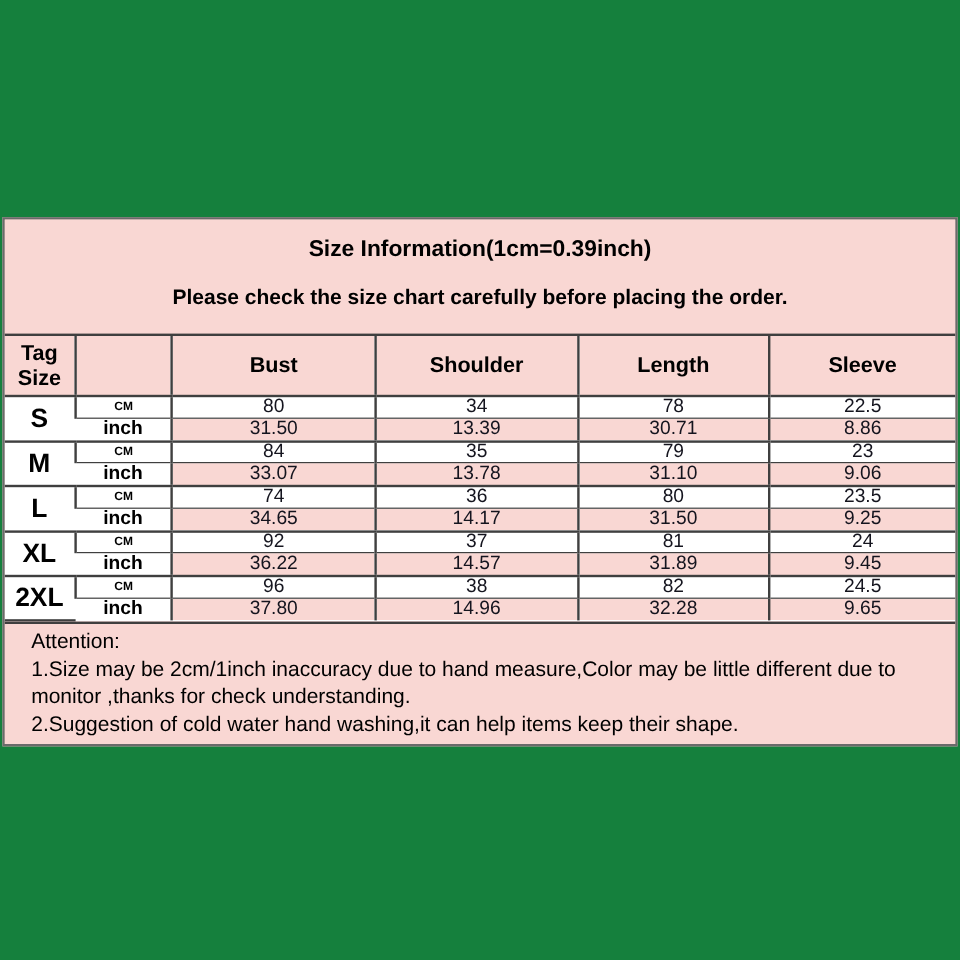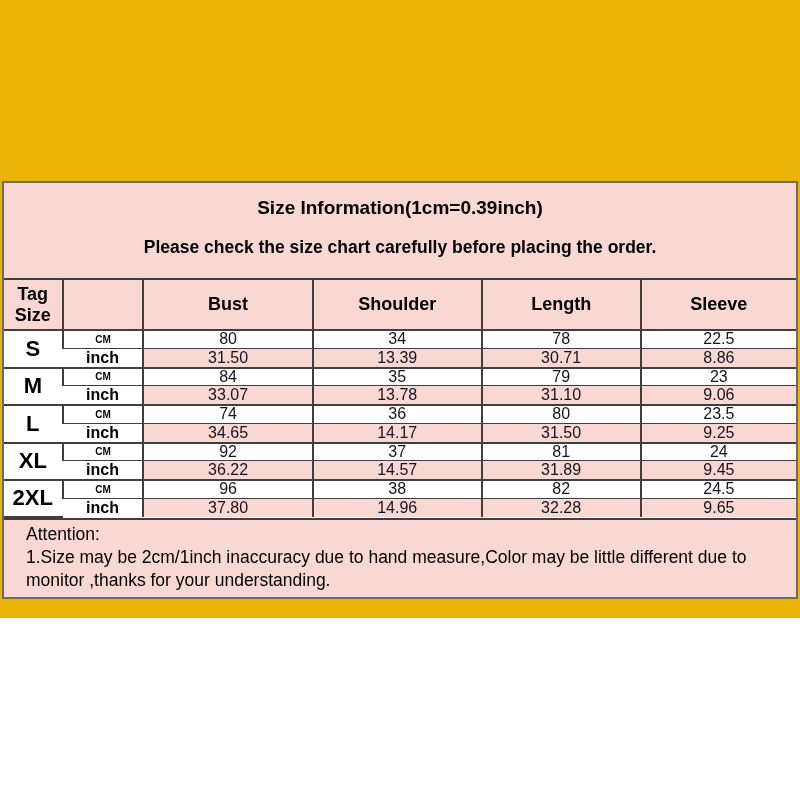--- a/index.html
+++ b/index.html
@@ -7,22 +7,22 @@
     padding: 0;
     background: #ffffff;
     width: 800px;
     height: 800px;
     font-family: "Liberation Sans", sans-serif;
     color: #000000;
   }
   #stage {
     position: relative;
     width: 800px;
-    height: 618px;
-    background: #eab308;
+    height: 800px;
+    background: #15803d;
     overflow: hidden;
   }
   #size-sheet {
     position: absolute;
     left: 2px;
     top: 181px;
     width: 792px;
     border: 2px solid #6a6a6a;
     background: #f9d7d3;
   }
@@ -212,17 +212,18 @@
         <td class="value-cell">14.96</td>
         <td class="value-cell">32.28</td>
         <td class="value-cell">9.65</td>
       </tr>
     </tbody>
       </table>
 
     <div class="attention-box">
       <div class="attention-line">Attention:</div>
       <div class="attention-line">1.Size may be 2cm/1inch inaccuracy due to hand measure,Color may be little different due to</div>
-      <div class="attention-line">monitor ,thanks for your understanding.</div>
+      <div class="attention-line">monitor ,thanks for check understanding.</div>
+      <div class="attention-line">2.Suggestion of cold water hand washing,it can help items keep their shape.</div>
     </div>
 
   </div>
 </div>
 
 </body></html>

